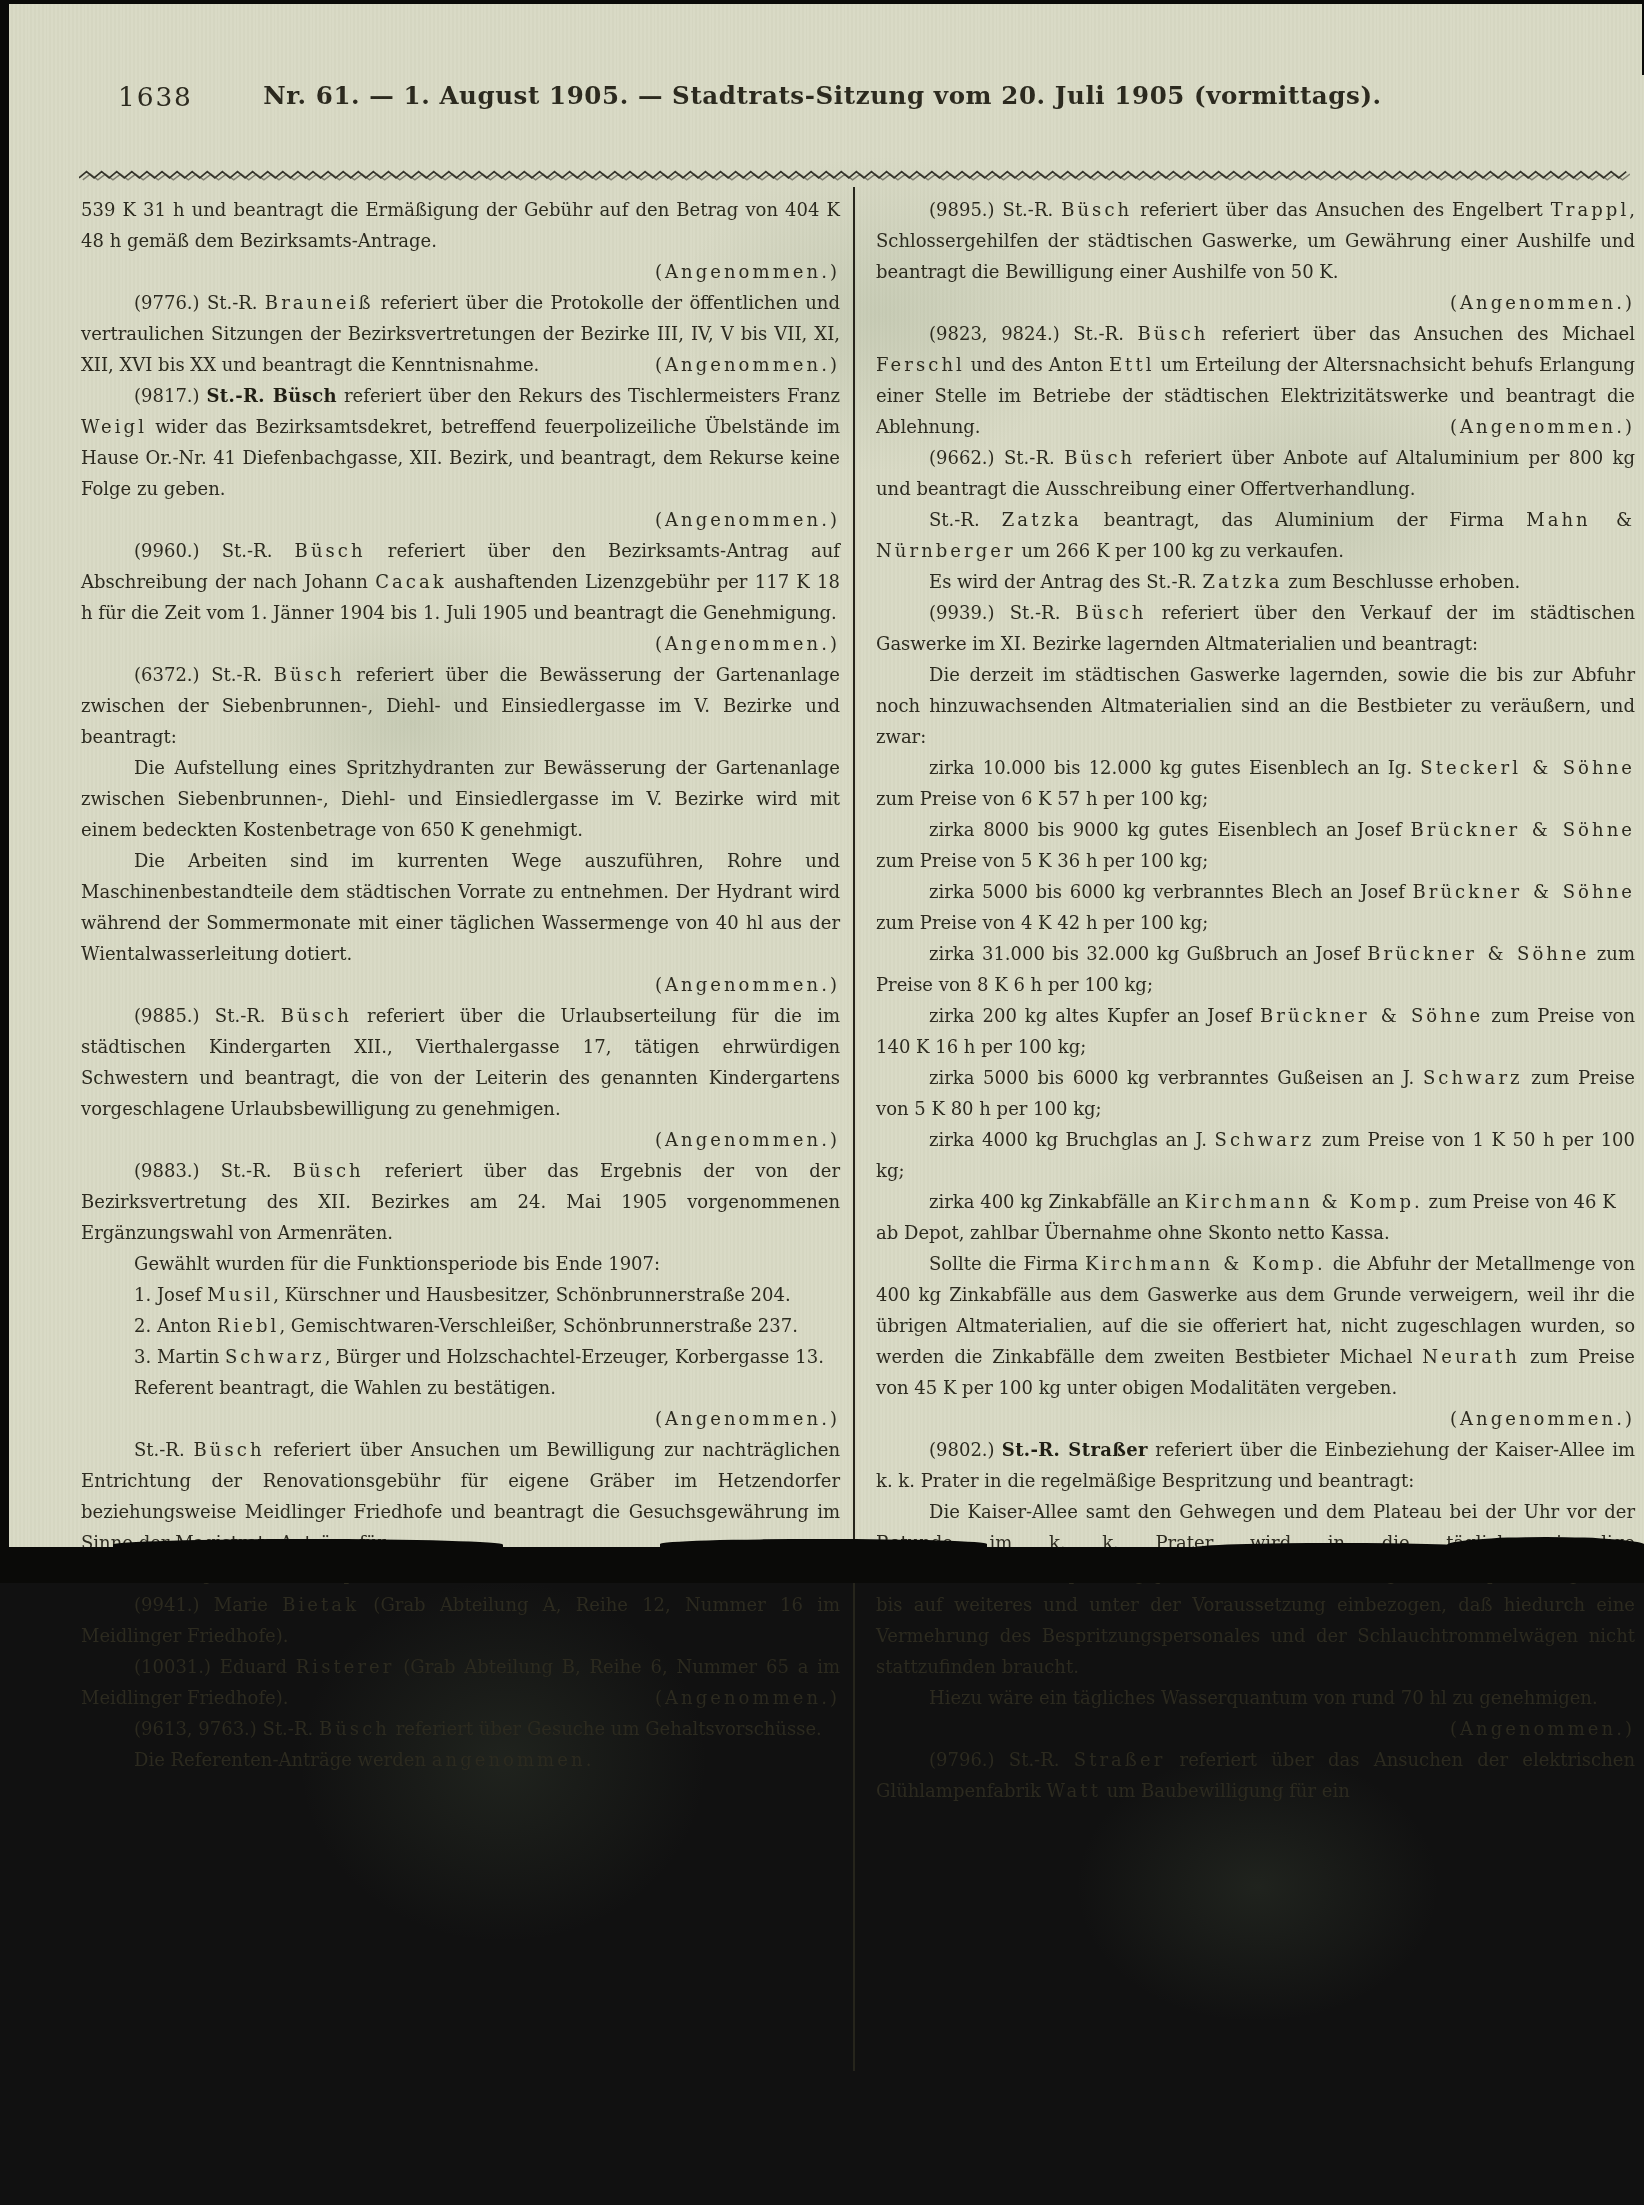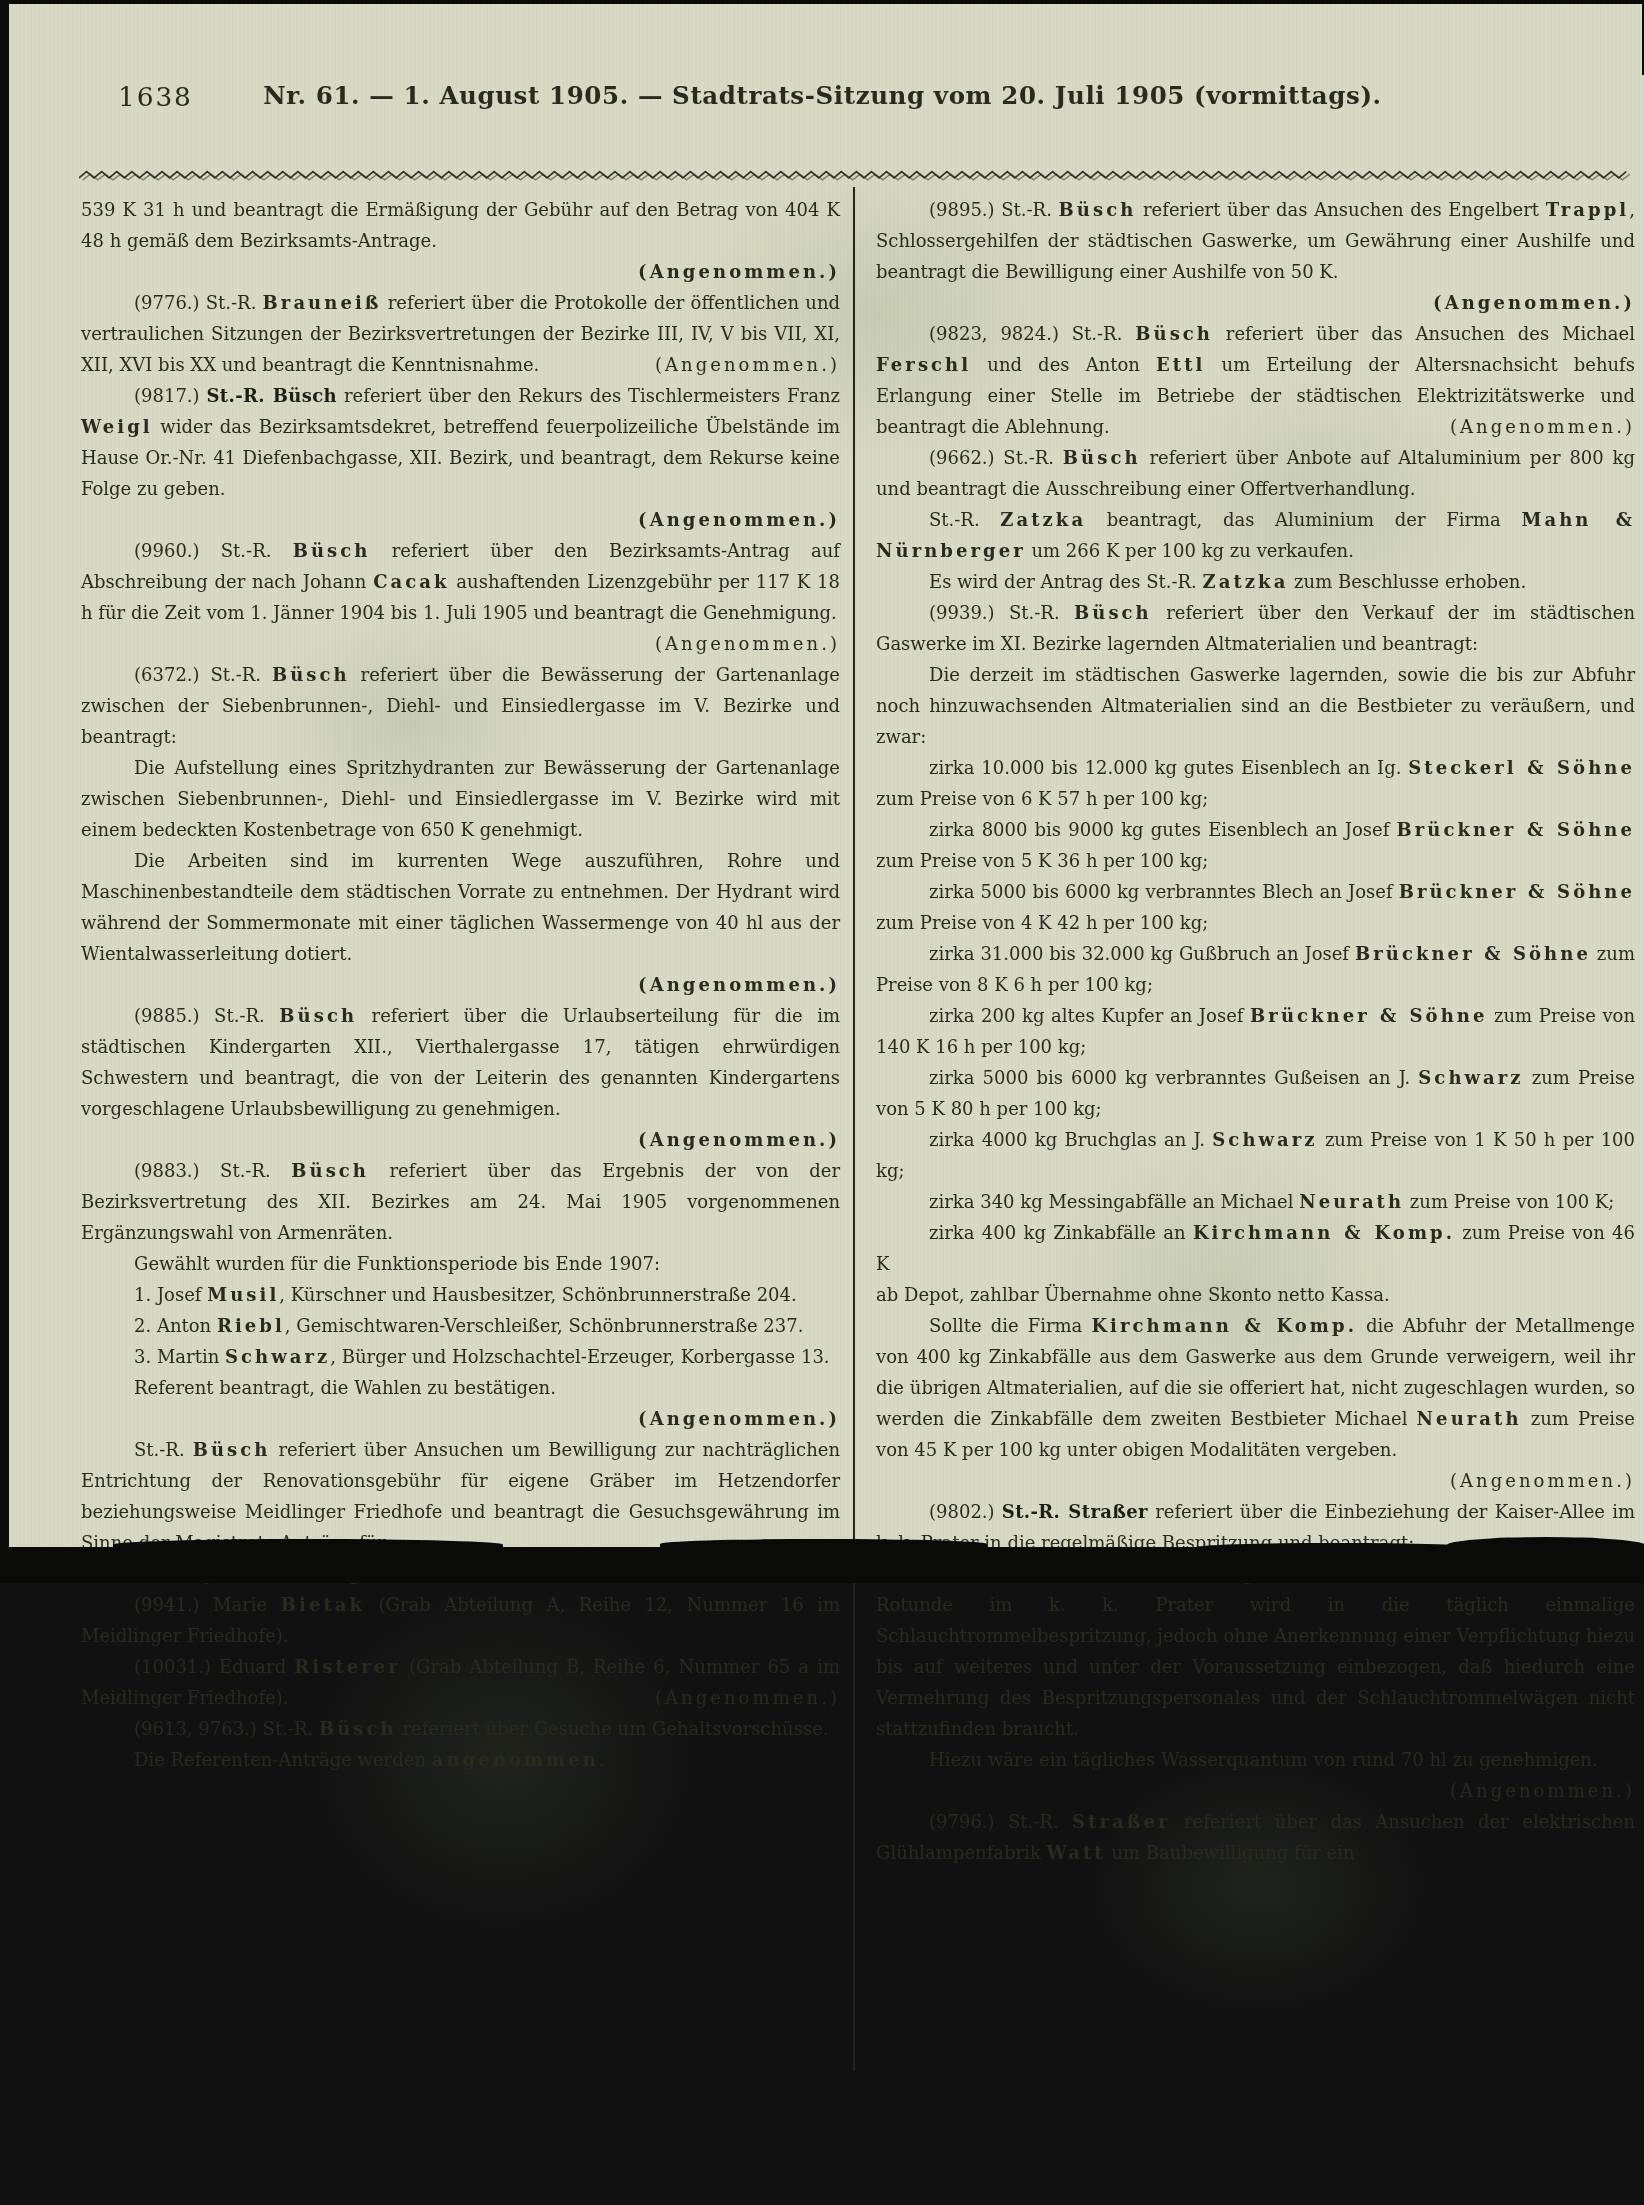--- a/index.html
+++ b/index.html
@@ -56,21 +56,21 @@
     margin:0; padding:0;
     font-size:18px; line-height:31px;
     text-align:justify; text-indent:53px;
     color:#2c2a1f;
   }
   .col p.c { text-indent:0; }
   .col p.r { text-align:right; text-indent:0; }
   .col p::after { content:""; display:block; clear:both; }
 
   span.n  { }
-  span.sp { letter-spacing:0.17em;font-weight:bold; }
+  span.sp { letter-spacing:0.17em; }
   span.b  { font-weight:bold; letter-spacing:0.02em; color:#201e14; }
   span.fr { float:right; letter-spacing:0.17em; }
 </style>
 </head>
 <body>
 
 <div class="page">
 
   <div class="bleed" style="left:598px;  top:94px;  width:566px;  height:440px;"></div>
   <div class="bleed" style="left:1069px; top:314px;  width:503px;  height:377px;"></div>
@@ -125,21 +125,20 @@
       <p class="i"><span class="n">Es wird der Antrag des St.-R. </span><span class="sp">Zatzka</span><span class="n"> zum Beschlusse erhoben.</span></p>
       <p class="i"><span class="n">(9939.) St.-R. </span><span class="sp">Büsch</span><span class="n"> referiert über den Verkauf der im städtischen Gaswerke im XI. Bezirke lagernden Altmaterialien und beantragt:</span></p>
       <p class="i"><span class="n">Die derzeit im städtischen Gaswerke lagernden, sowie die bis zur Abfuhr noch hinzuwachsenden Altmaterialien sind an die Bestbieter zu veräußern, und zwar:</span></p>
       <p class="i"><span class="n">zirka 10.000 bis 12.000 kg gutes Eisenblech an Ig. </span><span class="sp">Steckerl &amp; Söhne</span><span class="n"> zum Preise von 6 K 57 h per 100 kg;</span></p>
       <p class="i"><span class="n">zirka 8000 bis 9000 kg gutes Eisenblech an Josef </span><span class="sp">Brückner &amp; Söhne</span><span class="n"> zum Preise von 5 K 36 h per 100 kg;</span></p>
       <p class="i"><span class="n">zirka 5000 bis 6000 kg verbranntes Blech an Josef </span><span class="sp">Brückner &amp; Söhne</span><span class="n"> zum Preise von 4 K 42 h per 100 kg;</span></p>
       <p class="i"><span class="n">zirka 31.000 bis 32.000 kg Gußbruch an Josef </span><span class="sp">Brückner &amp; Söhne</span><span class="n"> zum Preise von 8 K 6 h per 100 kg;</span></p>
       <p class="i"><span class="n">zirka 200 kg altes Kupfer an Josef </span><span class="sp">Brückner &amp; Söhne</span><span class="n"> zum Preise von 140 K 16 h per 100 kg;</span></p>
       <p class="i"><span class="n">zirka 5000 bis 6000 kg verbranntes Gußeisen an J. </span><span class="sp">Schwarz</span><span class="n"> zum Preise von 5 K 80 h per 100 kg;</span></p>
       <p class="i"><span class="n">zirka 4000 kg Bruchglas an J. </span><span class="sp">Schwarz</span><span class="n"> zum Preise von 1 K 50 h per 100 kg;</span></p>
-      <p class="i"><span class="n">zirka 340 kg Messingabfälle an Michael </span><span class="sp">Neurath</span><span class="n"> zum Preise von 100 K;</span></p>
       <p class="i"><span class="n">zirka 400 kg Zinkabfälle an </span><span class="sp">Kirchmann &amp; Komp.</span><span class="n"> zum Preise von 46 K</span></p>
       <p class="c"><span class="n">ab Depot, zahlbar Übernahme ohne Skonto netto Kassa.</span></p>
       <p class="i"><span class="n">Sollte die Firma </span><span class="sp">Kirchmann &amp; Komp.</span><span class="n"> die Abfuhr der Metallmenge von 400 kg Zinkabfälle aus dem Gaswerke aus dem Grunde verweigern, weil ihr die übrigen Altmaterialien, auf die sie offeriert hat, nicht zugeschlagen wurden, so werden die Zinkabfälle dem zweiten Bestbieter Michael </span><span class="sp">Neurath</span><span class="n"> zum Preise von 45 K per 100 kg unter obigen Modalitäten vergeben.</span><span class="fr">(Angenommen.)</span></p>
       <p class="i"><span class="n">(9802.) </span><span class="b">St.-R. Straßer</span><span class="n"> referiert über die Einbeziehung der Kaiser-Allee im k. k. Prater in die regelmäßige Bespritzung und beantragt:</span></p>
       <p class="i"><span class="n">Die Kaiser-Allee samt den Gehwegen und dem Plateau bei der Uhr vor der Rotunde im k. k. Prater wird in die täglich einmalige Schlauchtrommelbespritzung, jedoch ohne Anerkennung einer Verpflichtung hiezu bis auf weiteres und unter der Voraussetzung einbezogen, daß hiedurch eine Vermehrung des Bespritzungspersonales und der Schlauchtrommelwägen nicht stattzufinden braucht.</span></p>
       <p class="i"><span class="n">Hiezu wäre ein tägliches Wasserquantum von rund 70 hl zu genehmigen.</span><span class="fr">(Angenommen.)</span></p>
       <p class="i"><span class="n">(9796.) St.-R. </span><span class="sp">Straßer</span><span class="n"> referiert über das Ansuchen der elektrischen Glühlampenfabrik </span><span class="sp">Watt</span><span class="n"> um Baubewilligung für ein</span></p>
     </div>
 
   <div class="edge-top"></div>

